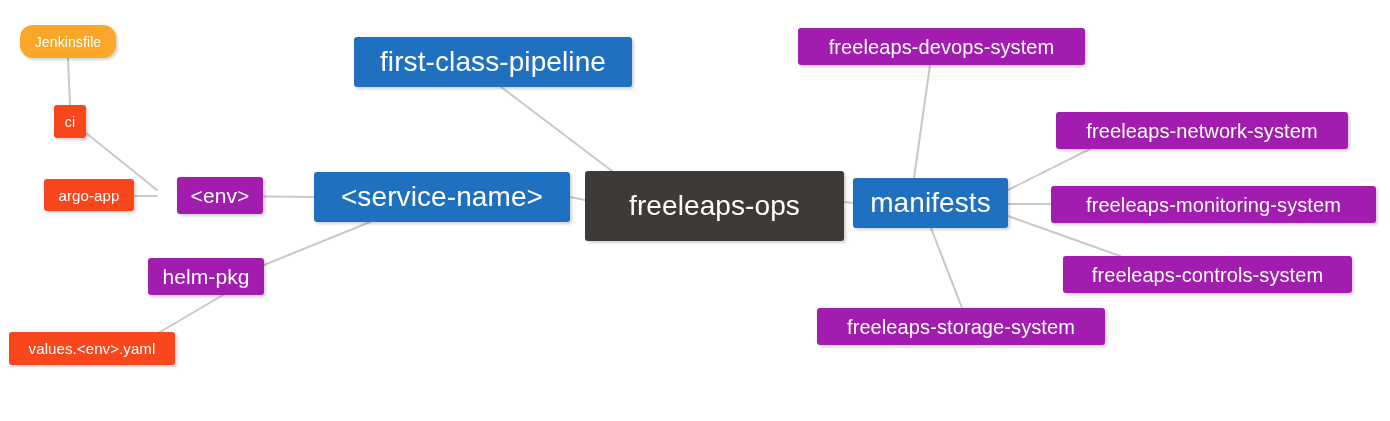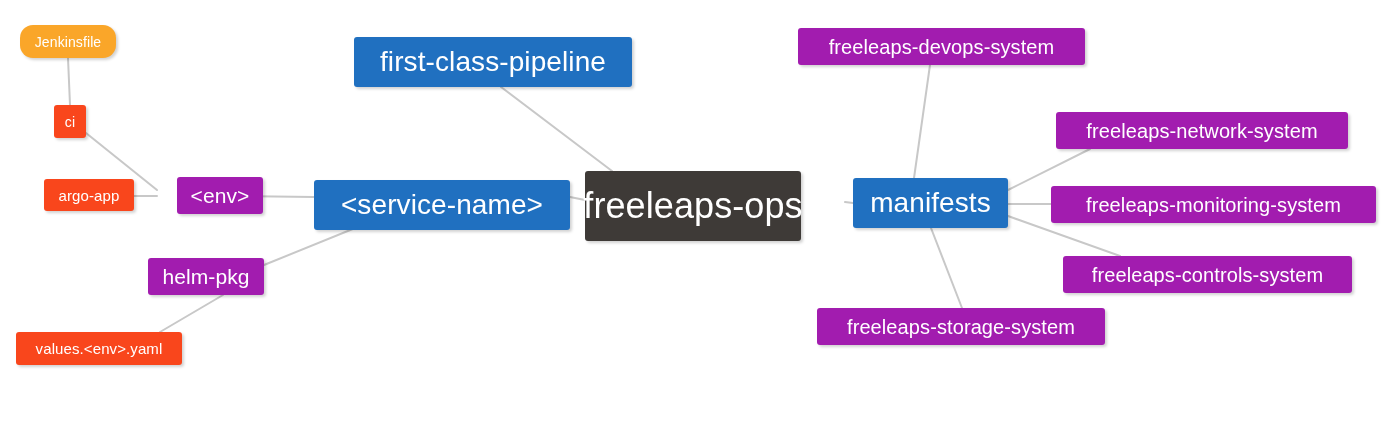--- a/index.html
+++ b/index.html
@@ -64,24 +64,24 @@
       <line x1="1008" y1="204" x2="1051" y2="204" stroke="#c8c8c8" stroke-width="2" stroke-linecap="round"></line>
       <line x1="1008" y1="216" x2="1120" y2="256" stroke="#c8c8c8" stroke-width="2" stroke-linecap="round"></line>
       <line x1="931" y1="228" x2="962" y2="308" stroke="#c8c8c8" stroke-width="2" stroke-linecap="round"></line>
     </svg>
   <div id="node-layer">
       <div class="node n-orange" style="left: 20px; top: 25px; width: 96px; height: 33px; font-size: 14px;">Jenkinsfile</div>
       <div class="node n-red" style="left: 54px; top: 105px; width: 32px; height: 33px; font-size: 14px;">ci</div>
       <div class="node n-red" style="left: 44px; top: 179px; width: 90px; height: 32px; font-size: 15px;">argo-app</div>
       <div class="node n-green" style="left: 157px; top: 177px; width: 86px; height: 37px; font-size: 21px; margin-left: 20px;">&lt;env&gt;</div>
       <div class="node n-green" style="left: 148px; top: 258px; width: 116px; height: 37px; font-size: 21px;">helm-pkg</div>
-      <div class="node n-red" style="left: 16px; top: 332px; width: 166px; height: 33px; font-size: 15px;">values.&lt;env&gt;.yaml</div>
+      <div class="node n-red" style="left: 9px; top: 332px; width: 166px; height: 33px; font-size: 15px;">values.&lt;env&gt;.yaml</div>
       <div class="node n-blue" style="left: 314px; top: 37px; width: 278px; height: 50px; font-size: 28px; margin-left: 40px;">first-class-pipeline</div>
-      <div class="node n-blue" style="left: 314px; top: 180px; width: 256px; height: 50px; font-size: 28px;">&lt;service-name&gt;</div>
-      <div class="node n-root" style="left: 585px; top: 171px; width: 216px; height: 70px; font-size: 36px;">freeleaps-ops</div>
+      <div class="node n-blue" style="left: 314px; top: 172px; width: 256px; height: 50px; font-size: 28px;">&lt;service-name&gt;</div>
+      <div class="node n-root" style="left: 585px; top: 171px; width: 259px; height: 70px; font-size: 28px;">freeleaps-ops</div>
       <div class="node n-blue" style="left: 853px; top: 178px; width: 155px; height: 50px; font-size: 28px;">manifests</div>
       <div class="node n-green" style="left: 798px; top: 28px; width: 287px; height: 37px; font-size: 20px;">freeleaps-devops-system</div>
       <div class="node n-green" style="left: 1056px; top: 112px; width: 292px; height: 37px; font-size: 20px;">freeleaps-network-system</div>
       <div class="node n-green" style="left: 1051px; top: 186px; width: 325px; height: 37px; font-size: 20px;">freeleaps-monitoring-system</div>
       <div class="node n-green" style="left: 1063px; top: 256px; width: 289px; height: 37px; font-size: 20px;">freeleaps-controls-system</div>
       <div class="node n-green" style="left: 817px; top: 308px; width: 288px; height: 37px; font-size: 20px;">freeleaps-storage-system</div>
     </div>
 </div>
 
 </body></html>

